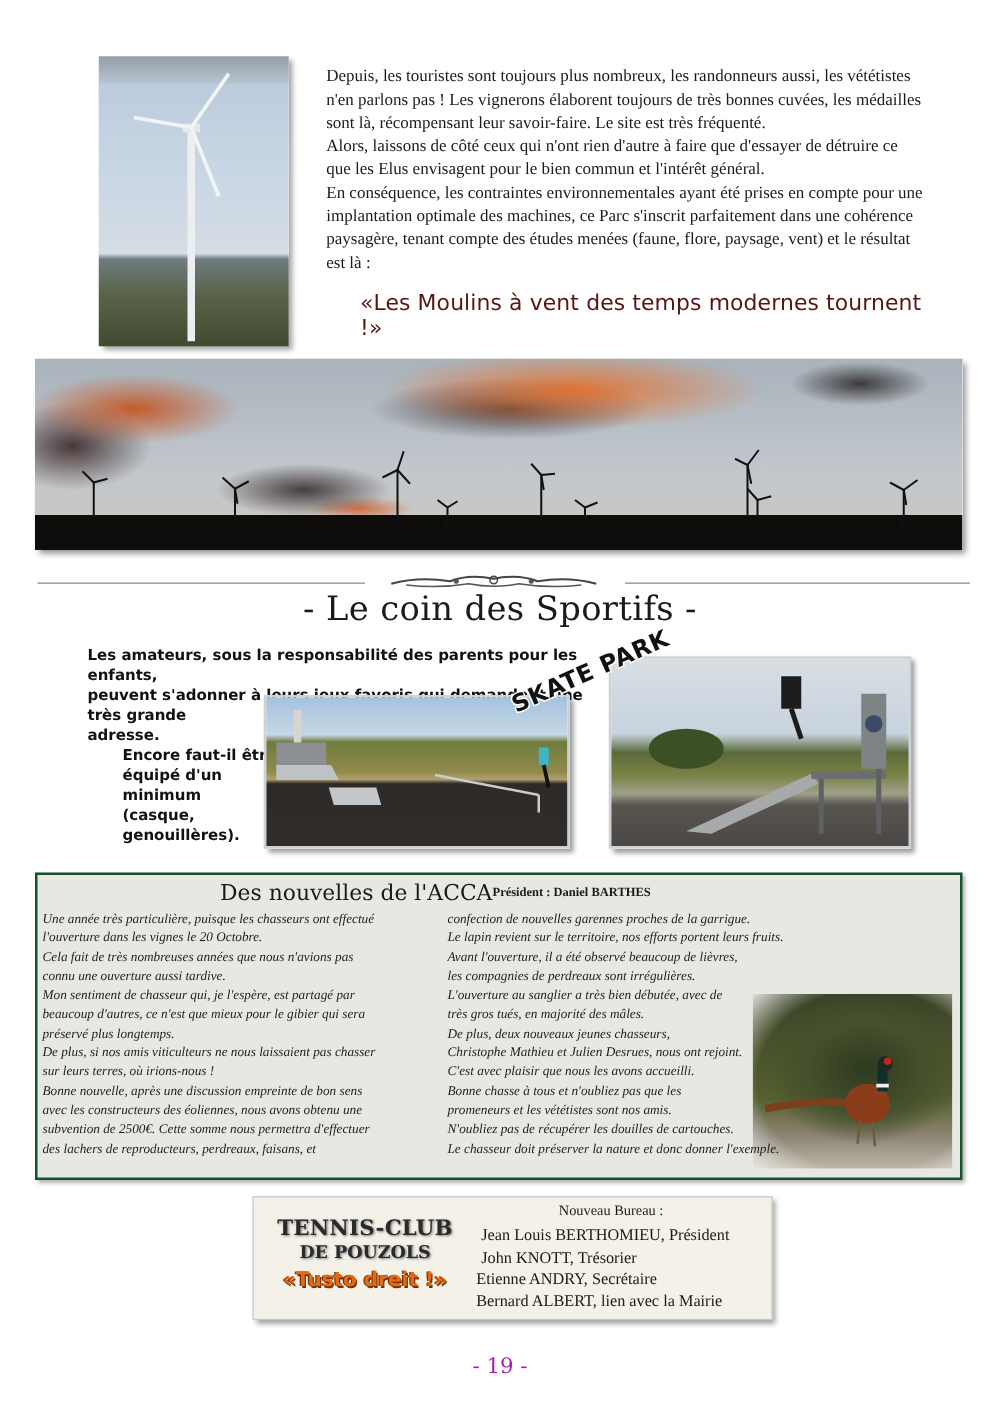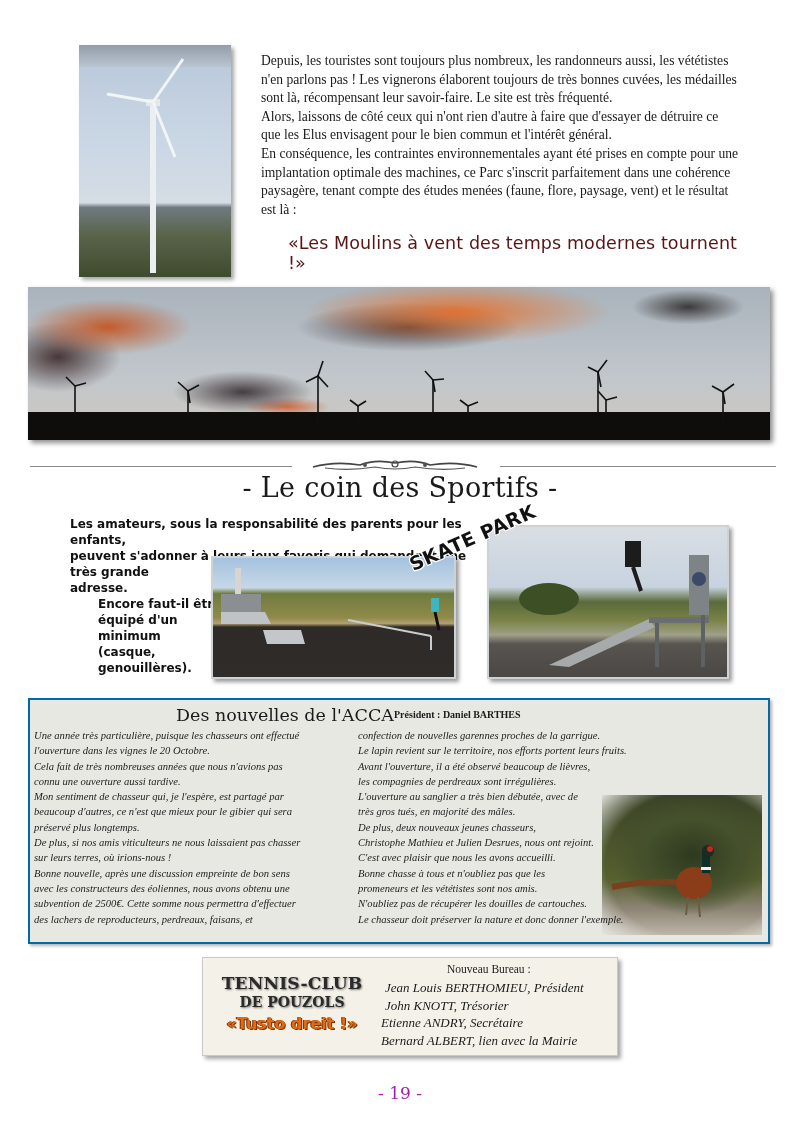--- a/index.html
+++ b/index.html
@@ -40,40 +40,40 @@
   .sport-text .narrow { width: 140px; margin-left: 28px; }
 
   .skate-photo-1 { position: absolute; left: 211px; top: 556px; width: 241px; height: 119px; border: 2px solid #cfd2d4; box-shadow: 3px 3px 4px rgba(0,0,0,0.4); overflow: hidden;
     background: linear-gradient(#a4c2df 0%, #c6d8e6 25%, #6f7b3e 30%, #8f8a4a 50%, #b2a070 55%, #2d2a28 58%, #302c2a 100%); }
   .skate-photo-2 { position: absolute; left: 487px; top: 525px; width: 238px; height: 150px; border: 2px solid #cfd2d4; box-shadow: 3px 3px 4px rgba(0,0,0,0.4); overflow: hidden;
     background: linear-gradient(#d9dee3 0%, #c7d3df 40%, #5a6a3a 50%, #7a8246 62%, #a0a089 72%, #585450 78%, #4b4744 100%); }
   .skate-photo-1 svg, .skate-photo-2 svg { position: absolute; left: 0; top: 0; }
   .skate-label { position: absolute; left: 415px; top: 553px; font-family: "DejaVu Sans", sans-serif; font-weight: bold; font-size: 19px; color: #111; transform: rotate(-24deg); transform-origin: left bottom; text-shadow: 1px 1px 0 #fff, -1px -1px 0 #fff, 1px -1px 0 #fff, -1px 1px 0 #fff; letter-spacing: 0.5px; white-space: nowrap; }
 
   
-  .acca { position: absolute; left: 28px; top: 698px; width: 742px; height: 246px; background: #e8e8e3; border: 2px solid #0369a1; box-shadow: 2px 2px 3px rgba(0,0,0,0.3); box-sizing: border-box; }
+  .acca { position: absolute; left: 28px; top: 698px; width: 742px; height: 246px; background: #e8e8e3; border: 2px solid #14532d; box-shadow: 2px 2px 3px rgba(0,0,0,0.3); box-sizing: border-box; }
   .acca-title { position: absolute; left: 146px; top: 5px; font-family: "DejaVu Serif", serif; font-size: 17.5px; color: #1a1a1a; white-space: nowrap; }
   .acca-president { position: absolute; left: 364px; top: 9px; font-family: "Liberation Serif", serif; font-weight: bold; font-size: 10px; color: #1a1a1a; white-space: nowrap; }
   .acca-col { position: absolute; font-family: Liberation Serif, serif; font-style: italic; font-size: 10.6px; line-height: 15.3px; color: #1c1c1c; }
   .acca-col p { margin: 0; white-space: nowrap; }
   .acca-col.left { left: 4px; top: 28px; }
   .acca-col.right { left: 328px; top: 28px; }
   .pheasant { position: absolute; left: 572px; top: 95px; width: 160px; height: 140px; overflow: hidden;
     background: radial-gradient(ellipse 80px 60px at 90px 60px, #2e3a1e, #45502c 60%, transparent 100%), linear-gradient(#3a4327, #56602f 60%, #8f8677 82%, #bdb6a8 100%);
     -webkit-mask-image: radial-gradient(ellipse 80% 75% at 58% 50%, #000 70%, transparent 100%); mask-image: radial-gradient(ellipse 80% 75% at 58% 50%, #000 70%, transparent 100%); }
   .pheasant svg { position: absolute; left: 0; top: 0; }
 
   
   .tennis { position: absolute; left: 202px; top: 957px; width: 414px; height: 97px; background: #f4f2e8; border: 1px solid #c8c8c8; box-shadow: 3px 3px 4px rgba(0,0,0,0.35); }
   .tennis-name1 { position: absolute; left: 18px; top: 15px; width: 142px; text-align: center; font-family: "DejaVu Serif", serif; font-weight: bold; font-size: 17px; color: #2a2a2a; text-shadow: 1px 1px 2px #777; letter-spacing: 0.2px; }
   .tennis-name2 { position: absolute; left: 18px; top: 36px; width: 142px; text-align: center; font-family: "DejaVu Serif", serif; font-weight: bold; font-size: 14px; color: #2a2a2a; text-shadow: 1px 1px 2px #777; }
   .tennis-motto { position: absolute; left: 18px; top: 56px; width: 142px; text-align: center; font-family: "DejaVu Sans", sans-serif; font-weight: bold; font-size: 16px; color: #e36a10; text-shadow: 1px 1px 0 #7a3100, -1px 0 0 #7a3100; }
   .bureau-title { position: absolute; left: 244px; top: 5px; font-size: 11.5px; color: #1a1a1a; }
   .bureau-list { position: absolute; left: 178px; top: 21px; font-size: 13px; line-height: 17.5px; color: #1a1a1a; }
-  .bureau-list div { white-space: nowrap; font-style: italic; }
+  .bureau-list div { white-space: nowrap; }
 
   .page-number { position: absolute; left: 0; width: 800px; top: 1083px; text-align: center; font-family: "DejaVu Serif", serif; font-size: 17px; color: #a21caf; }
 </style>
 </head>
 <body>
 
 <div class="photo-turbine">
   <div class="cloud"></div>
   <svg width="152" height="232">
     <rect x="71" y="58" width="6" height="170" fill="#eceff1"></rect>

